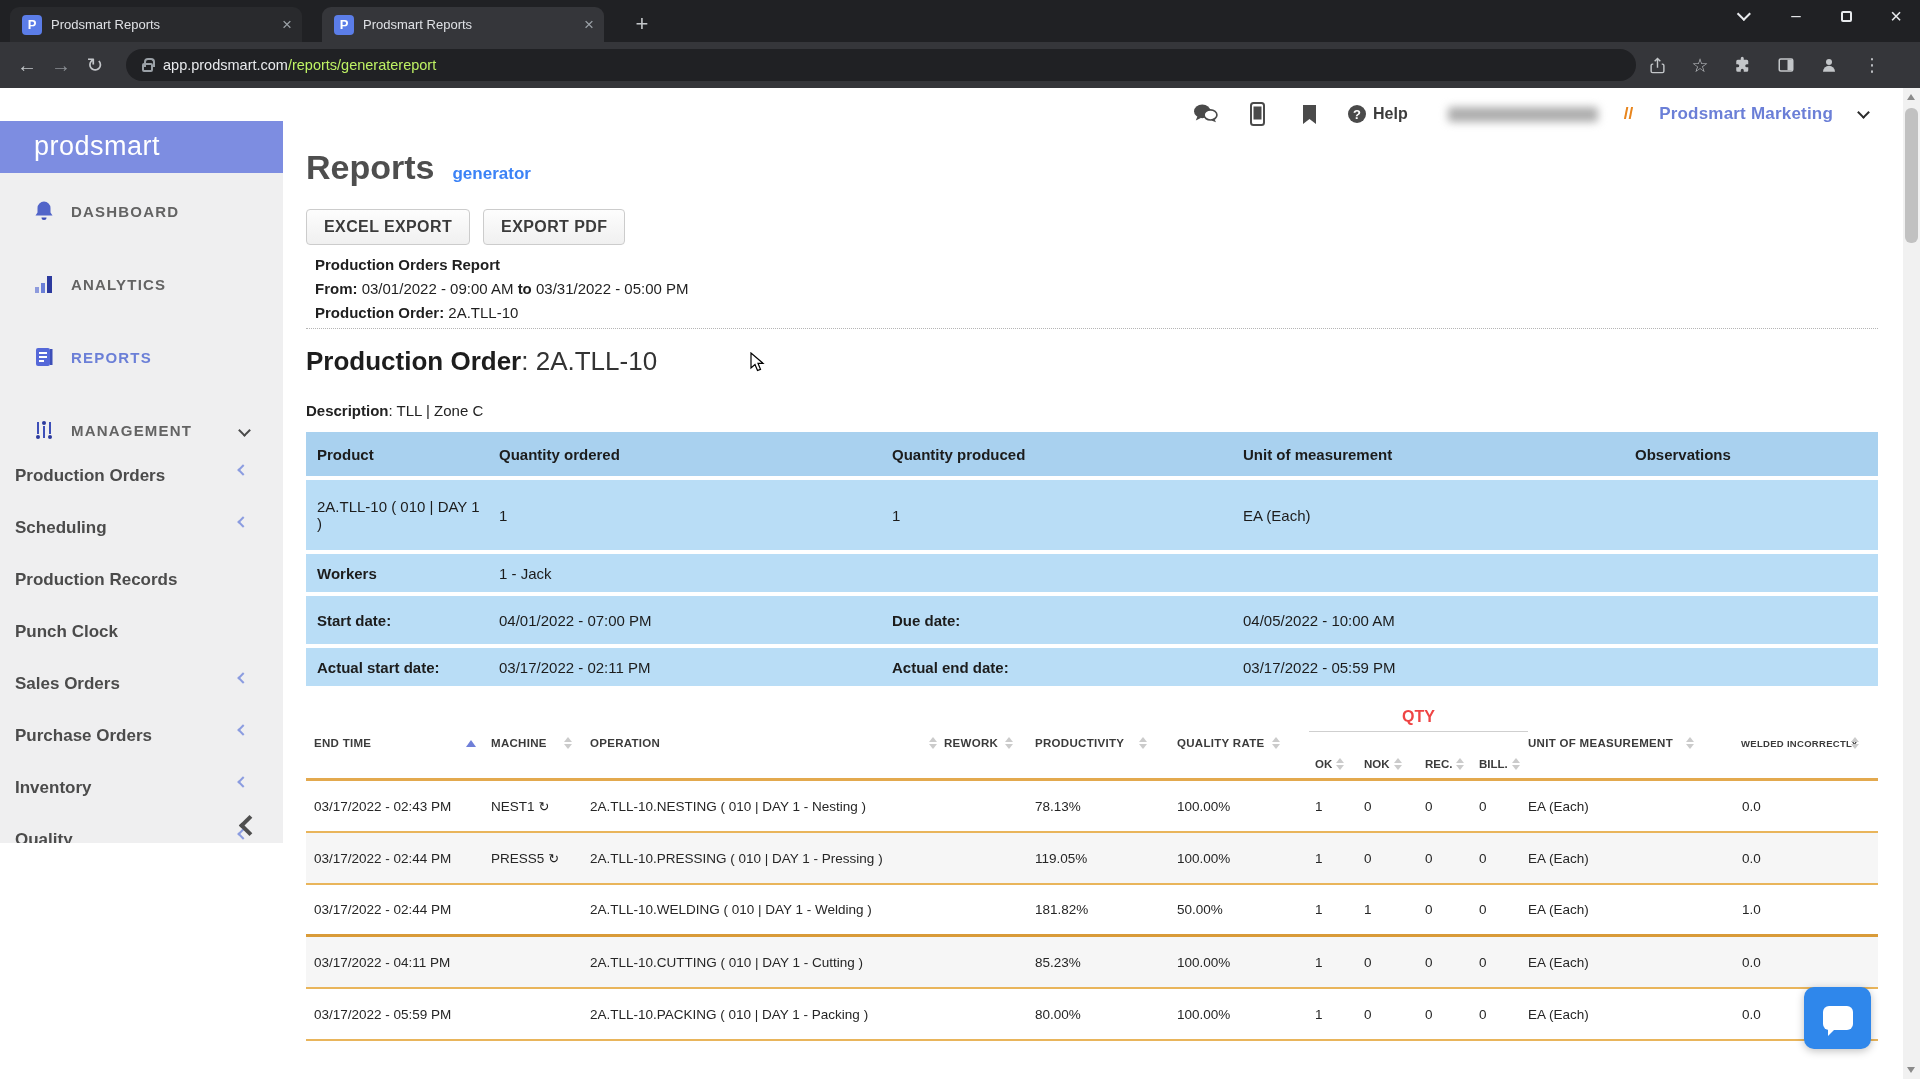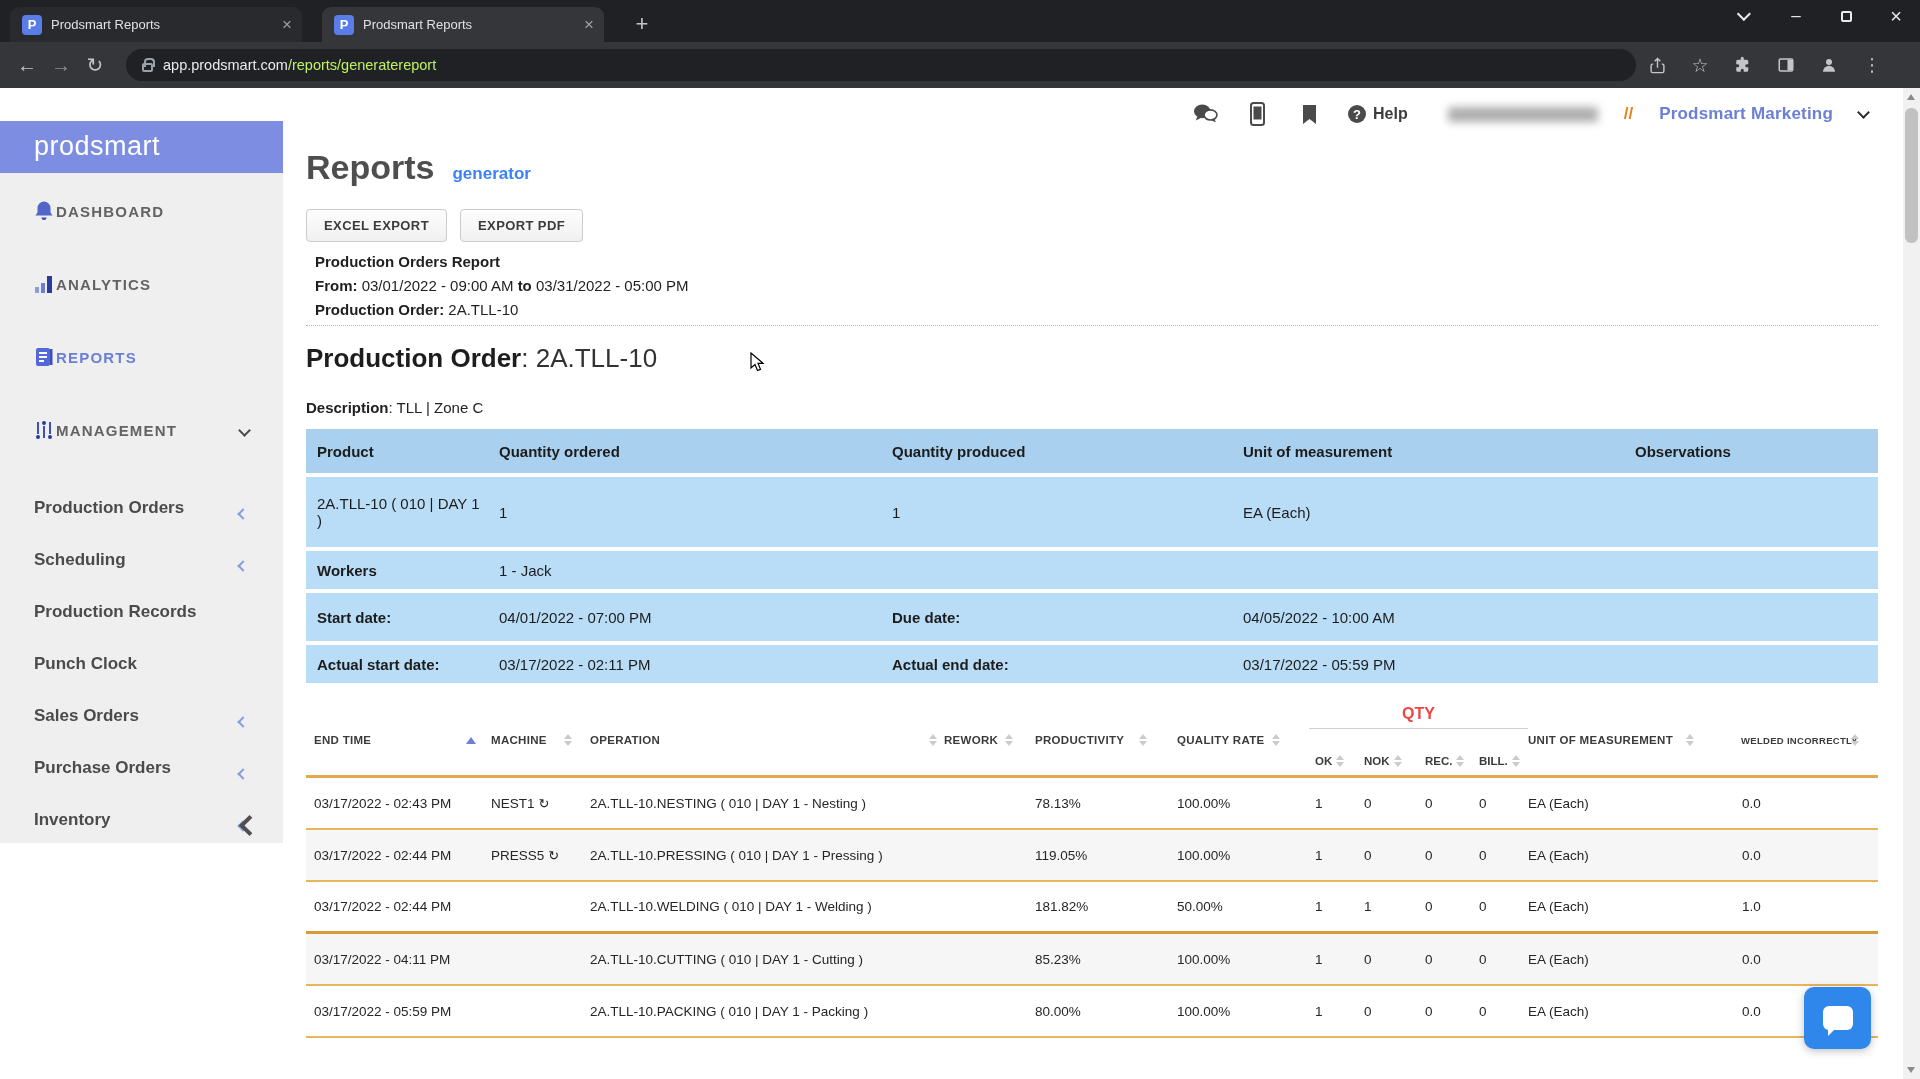--- a/index.html
+++ b/index.html
@@ -44,27 +44,27 @@
   .pagescroll { position:absolute; right:0; top:0; width:17px; height:991px; background:#f1f1f1; }
   .ps-arrow { position:absolute; left:4px; width:0; height:0; border-left:4.5px solid transparent; border-right:4.5px solid transparent; }
   .ps-up { top:6px; border-bottom:6px solid #8b8b8b; }
   .ps-dn { bottom:6px; border-top:6px solid #8b8b8b; }
   .ps-thumb { position:absolute; left:2px; top:20px; width:13px; height:135px; background:#c1c1c1; border-radius:6px; }
 
   
   .sidebar { position:absolute; top:16px; left:0; width:283px; height:722px; background:#efeff0; overflow:hidden;margin-top:17px; }
   .logo { height:52px; background:#7d8de1; color:#fff; font-size:27px; line-height:50px; padding-left:34px; letter-spacing:0.5px; }
   .nav-primary { padding-top:18px; }
-  .np-item { height:40px; margin-bottom:33px; display:flex; align-items:center; padding-left:32px; cursor:pointer; }
+  .np-item { height:40px; margin-bottom:33px; display:flex; align-items:center; gap:15px; padding-left:32px; cursor:pointer; }
   .np-label { font-size:15px; font-weight:bold; letter-spacing:1.2px; color:#636363; }
   .np-item.active .np-label { color:#6b7fd7; }
   .np-item.mgmt { margin-bottom:0; }
   .mgmt-chev { margin-left:auto; margin-right:34px; width:9px; height:9px; border-left:2.5px solid #4a4a4a; border-bottom:2.5px solid #4a4a4a; transform:rotate(-45deg); }
   .nav-sub { padding-top:16px; }
-  .ns-item { height:52px; display:flex; align-items:flex-end; padding-left:34px; cursor:pointer;gap:19px; }
+  .ns-item { height:52px; display:flex; align-items:flex-start; padding-left:15px; cursor:pointer;gap:19px; }
   .ns-label { font-size:17px; font-weight:bold; color:#4b4b4b; }
   .ns-chev { margin-left:auto; margin-right:36px; width:8px; height:8px; border-left:2px solid #8b9ce0; border-bottom:2px solid #8b9ce0; transform:rotate(45deg); }
   .collapse-chev { position:absolute; right:26px; bottom:10px; width:15px; height:15px;
                    border-left:4px solid #4f4f4f; border-bottom:4px solid #4f4f4f; transform:rotate(45deg); cursor:pointer; }
   .icon22 { width:24px; height:24px; flex:0 0 24px; }
 
   
   .main { position:absolute; left:283px; top:0; width:1613px; height:991px; background:#fff; }
   .apptop { height:52px; display:flex; align-items:center; justify-content:flex-end; padding-right:28px; gap:26px; }
   .ati { width:26px; height:26px; display:flex; align-items:center; justify-content:center; }
@@ -75,21 +75,21 @@
   .orgsep { color:#e8851c; font-weight:bold; font-size:17px; }
   .orgname { color:#6b7fd7; font-weight:bold; font-size:17px; letter-spacing:0.2px; }
   .org-chev { width:9px; height:9px; border-left:2.5px solid #2b2b2b; border-bottom:2.5px solid #2b2b2b; transform:rotate(-45deg); margin-top:-4px; }
 
   .content { padding-left:23px; }
   .rep-title { margin-top:8px; display:flex; align-items:baseline; gap:12px; }
   .rep-title .big { font-size:34px; font-weight:bold; color:#4e4e4e; }
   .rep-title .sub { font-size:17px; color:#3b82f6; }
   .btnrow { margin-top:22px; display:flex; gap:13px; }
   .btn { border:1px solid #ccc; border-radius:4px; background:linear-gradient(#fdfdfd,#f0f0f0);
-         font-size:13px; font-weight:bold; color:#3b3b3b; padding:8px 17px; letter-spacing:0.4px; cursor:pointer; }
+         font-size:16px; font-weight:bold; color:#3b3b3b; padding:8px 17px; letter-spacing:0.4px; cursor:pointer; }
   .meta { margin-top:11px; padding-left:9px; font-size:15px; color:#1f1f1f; }
   .meta div { margin-bottom:7px; }
   .meta b { font-weight:bold; }
   .dotted { width:1572px; border-bottom:1px dotted #b5b5b5; margin-top:7px; }
   .po-head { margin-top:17px; font-size:26px; color:#333; }
   .po-head b { color:#1d1d1d;text-align:right; }
   .desc { margin-top:25px; font-size:15px; color:#222; }
 
   
   .bt { margin-top:13px; width:1572px; }

